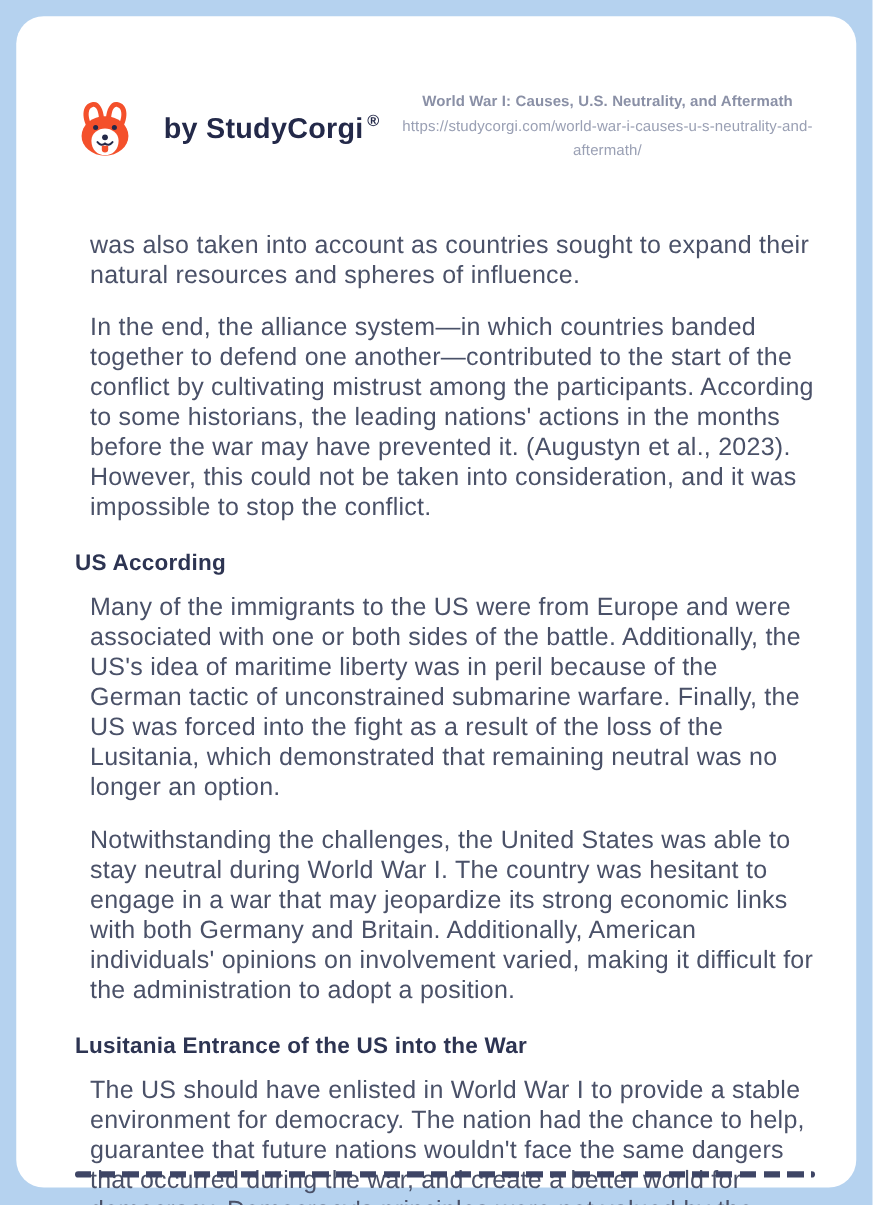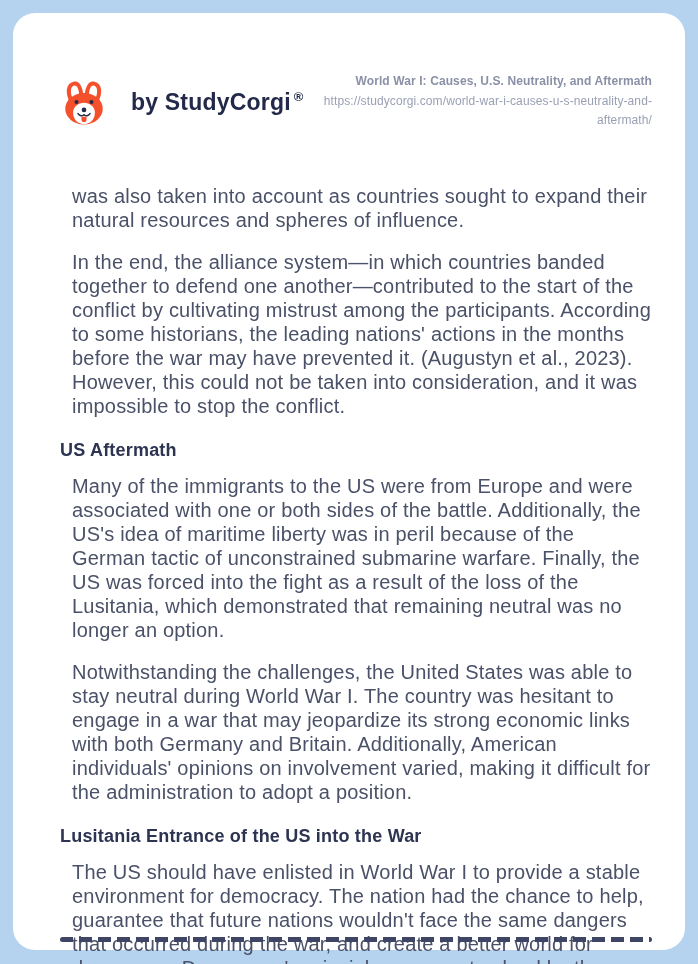--- a/index.html
+++ b/index.html
@@ -47,21 +47,21 @@
   }
   .brand-reg {
     font-size: 13px;
     font-weight: 700;
     color: #232949;
     vertical-align: 9px;
     margin-left: 3px;
   }
   .doc-meta {
     width: 332px;
-    text-align: right;
+    text-align: center;
   }
   .doc-title {
     font-size: 12px;
     font-weight: 700;
     color: #8a90a6;
     letter-spacing: 0.1px;
     white-space: nowrap;
     margin-bottom: 4px;
   }
   .doc-url {
@@ -136,21 +136,21 @@
     <div class="doc-meta">
       <div class="doc-title">World War I: Causes, U.S. Neutrality, and Aftermath</div>
       <span class="doc-url">https://studycorgi.com/world-war-i-causes-u-s-neutrality-and-aftermath/</span>
     </div>
 
   </div>
 
   <div class="article">
     <p>was also taken into account as countries sought to expand their natural resources and spheres of influence.</p>
     <p>In the end, the alliance system—in which countries banded together to defend one another—contributed to the start of the conflict by cultivating mistrust among the participants. According to some historians, the leading nations' actions in the months before the war may have prevented it. (Augustyn et al., 2023). However, this could not be taken into consideration, and it was impossible to stop the conflict.</p>
-    <h2>US Aftermath</h2>
+    <h2>US According</h2>
     <p>Many of the immigrants to the US were from Europe and were associated with one or both sides of the battle. Additionally, the US's idea of maritime liberty was in peril because of the German tactic of unconstrained submarine warfare. Finally, the US was forced into the fight as a result of the loss of the Lusitania, which demonstrated that remaining neutral was no longer an option.</p>
     <p>Notwithstanding the challenges, the United States was able to stay neutral during World War I. The country was hesitant to engage in a war that may jeopardize its strong economic links with both Germany and Britain. Additionally, American individuals' opinions on involvement varied, making it difficult for the administration to adopt a position.</p>
     <h2>Lusitania Entrance of the US into the War</h2>
     <p>The US should have enlisted in World War I to provide a stable environment for democracy. The nation had the chance to help, guarantee that future nations wouldn't face the same dangers that occurred during the war, and create a better world for democracy. Democracy's principles were not valued by the tyrannical rulers that dominated the Central Powers, and they were rapidly gaining momentum in Europe. They might have destroyed democracy in Europe if they had been effective in defeating the Allies. The US had the power to make a difference in the world and save future generations from suffering the horrors of World War I.</p>
   </div>
 
   <div class="bottom-divider"></div>
 
 </div>
 

